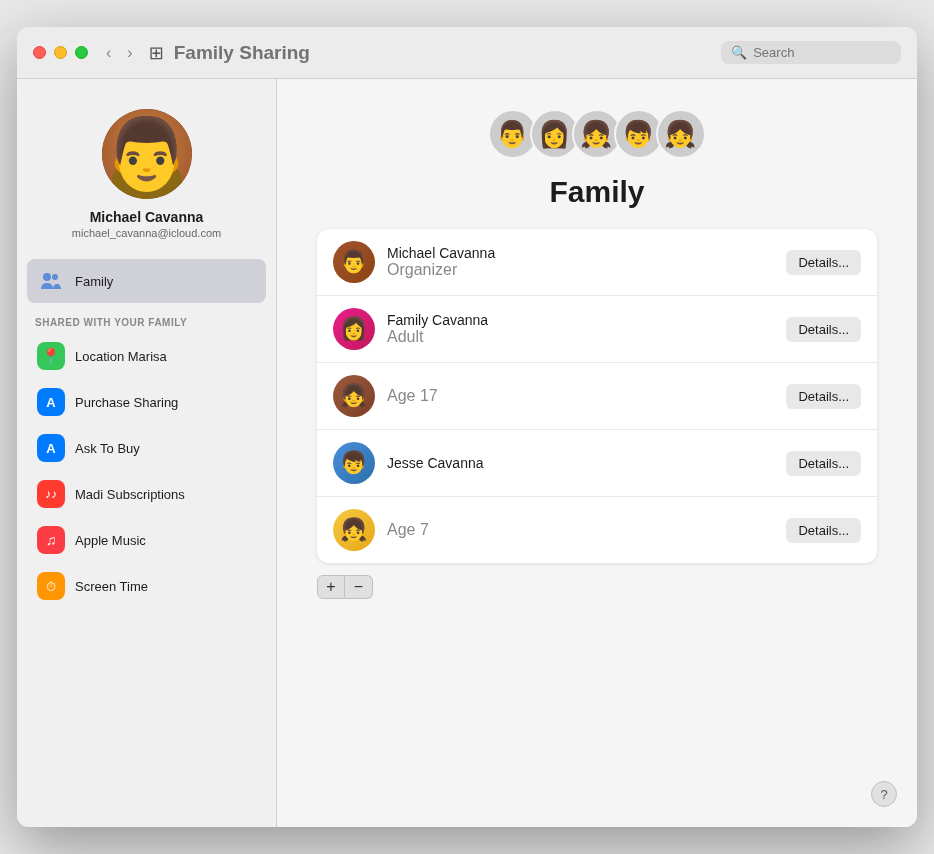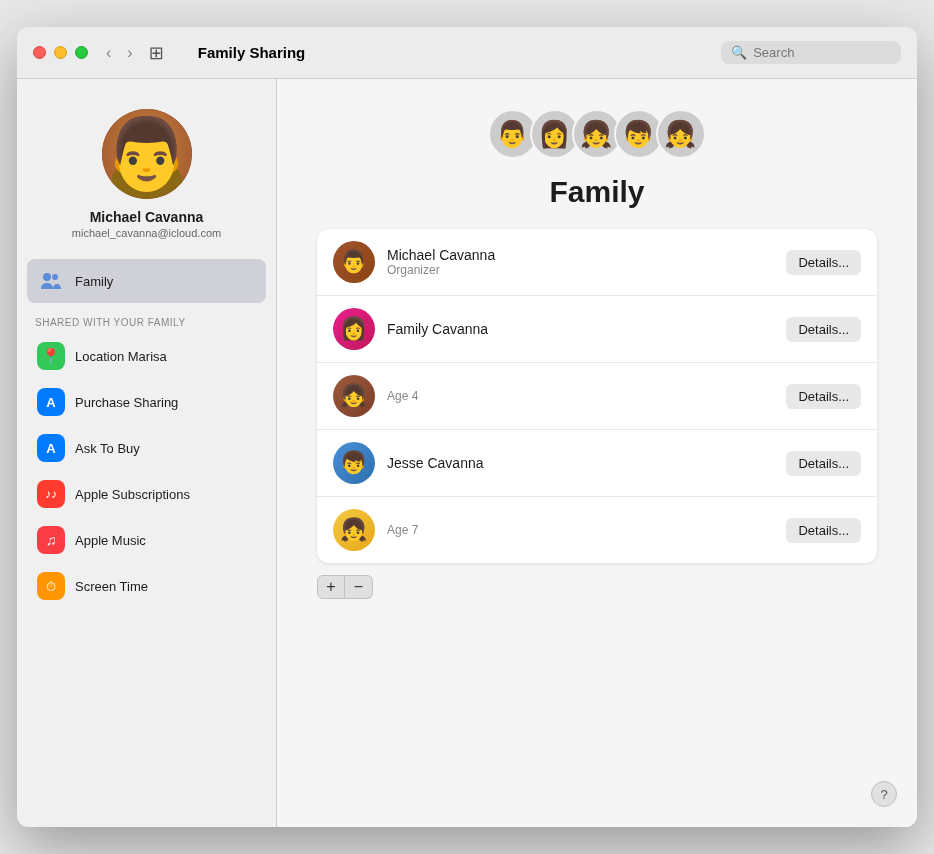--- a/index.html
+++ b/index.html
@@ -64,25 +64,24 @@
     .nav-btn:disabled { color: #ccc; cursor: default; }
     .grid-btn {
       background: none;
       border: none;
       font-size: 18px;
       color: #555;
       cursor: pointer;
       margin-right: 10px;
     }
     .window-title {
-      font-size: 15px;
+      font-size: 19px;
       font-weight: 600;
-      color: #000000;
+      color: #737373;
       flex: 1;
-      margin-left: 24px;
     }
     .search-bar {
       display: flex;
       align-items: center;
       background: #dcdcdc;
       border-radius: 8px;
       padding: 4px 10px;
       gap: 6px;
       width: 180px;
     }
@@ -168,21 +167,21 @@
       font-size: 11px;
       color: #666;
       text-align: center;
       margin-top: 2px;
     }
     .sidebar-section {
       padding: 0 10px;
     }
     .section-label {
       font-size: 10px;
-      font-weight: 400;
+      font-weight: 700;
       color: #888;
       letter-spacing: 0.5px;
       padding: 12px 8px 6px;
       text-transform: uppercase;
     }
     .sidebar-item {
       display: flex;
       align-items: center;
       gap: 10px;
       padding: 8px 10px;
@@ -280,21 +279,21 @@
       flex-shrink: 0;
       overflow: hidden;
     }
     .member-info { flex: 1; }
     .member-name {
       font-size: 14px;
       font-weight: 500;
       color: #1c1c1e;
     }
     .member-role {
-      font-size: 12px;
+      font-size: 16px;
       color: #888;
     }
     .details-btn {
       background: #e8e8e8;
       border: none;
       border-radius: 6px;
       padding: 5px 12px;
       font-size: 13px;
       color: #1c1c1e;
       cursor: pointer;
@@ -426,21 +425,21 @@
 
       <div class="sidebar-section">
 
         <div class="sidebar-item">
           <div class="sidebar-item-icon icon-subscriptions" style="border-radius:8px;">
             <svg width="20" height="20" viewBox="0 0 20 20">
               <rect width="20" height="20" rx="4" fill="#ff3b30"></rect>
               <text x="10" y="14" text-anchor="middle" font-size="12" fill="white">♪♪</text>
             </svg>
           </div>
-          <span class="sidebar-item-label">Apple Subscriptions</span>
+          <span class="sidebar-item-label">Madi Subscriptions</span>
         </div>
 
         <div class="sidebar-item">
           <div class="sidebar-item-icon icon-music" style="border-radius:8px;">
             <svg width="20" height="20" viewBox="0 0 20 20">
               <rect width="20" height="20" rx="4" fill="#fc3c44"></rect>
               <text x="10" y="15" text-anchor="middle" font-size="14" fill="white">♫</text>
             </svg>
           </div>
           <span class="sidebar-item-label">Apple Music</span>
@@ -478,28 +477,29 @@
             <div class="member-name">Michael Cavanna</div>
             <div class="member-role">Organizer</div>
           </div>
           <button class="details-btn">Details...</button>
         </div>
 
         <div class="family-row">
           <div class="member-avatar-sm av2">👩</div>
           <div class="member-info">
             <div class="member-name">Family Cavanna</div>
+            <div class="member-role">Adult</div>
           </div>
           <button class="details-btn">Details...</button>
         </div>
 
         <div class="family-row">
           <div class="member-avatar-sm av3">👧</div>
           <div class="member-info">
-            <div class="member-role">Age 4</div>
+            <div class="member-role">Age 17</div>
           </div>
           <button class="details-btn">Details...</button>
         </div>
 
         <div class="family-row">
           <div class="member-avatar-sm av4">👦</div>
           <div class="member-info">
             <div class="member-name">Jesse Cavanna</div>
           </div>
           <button class="details-btn">Details...</button>

